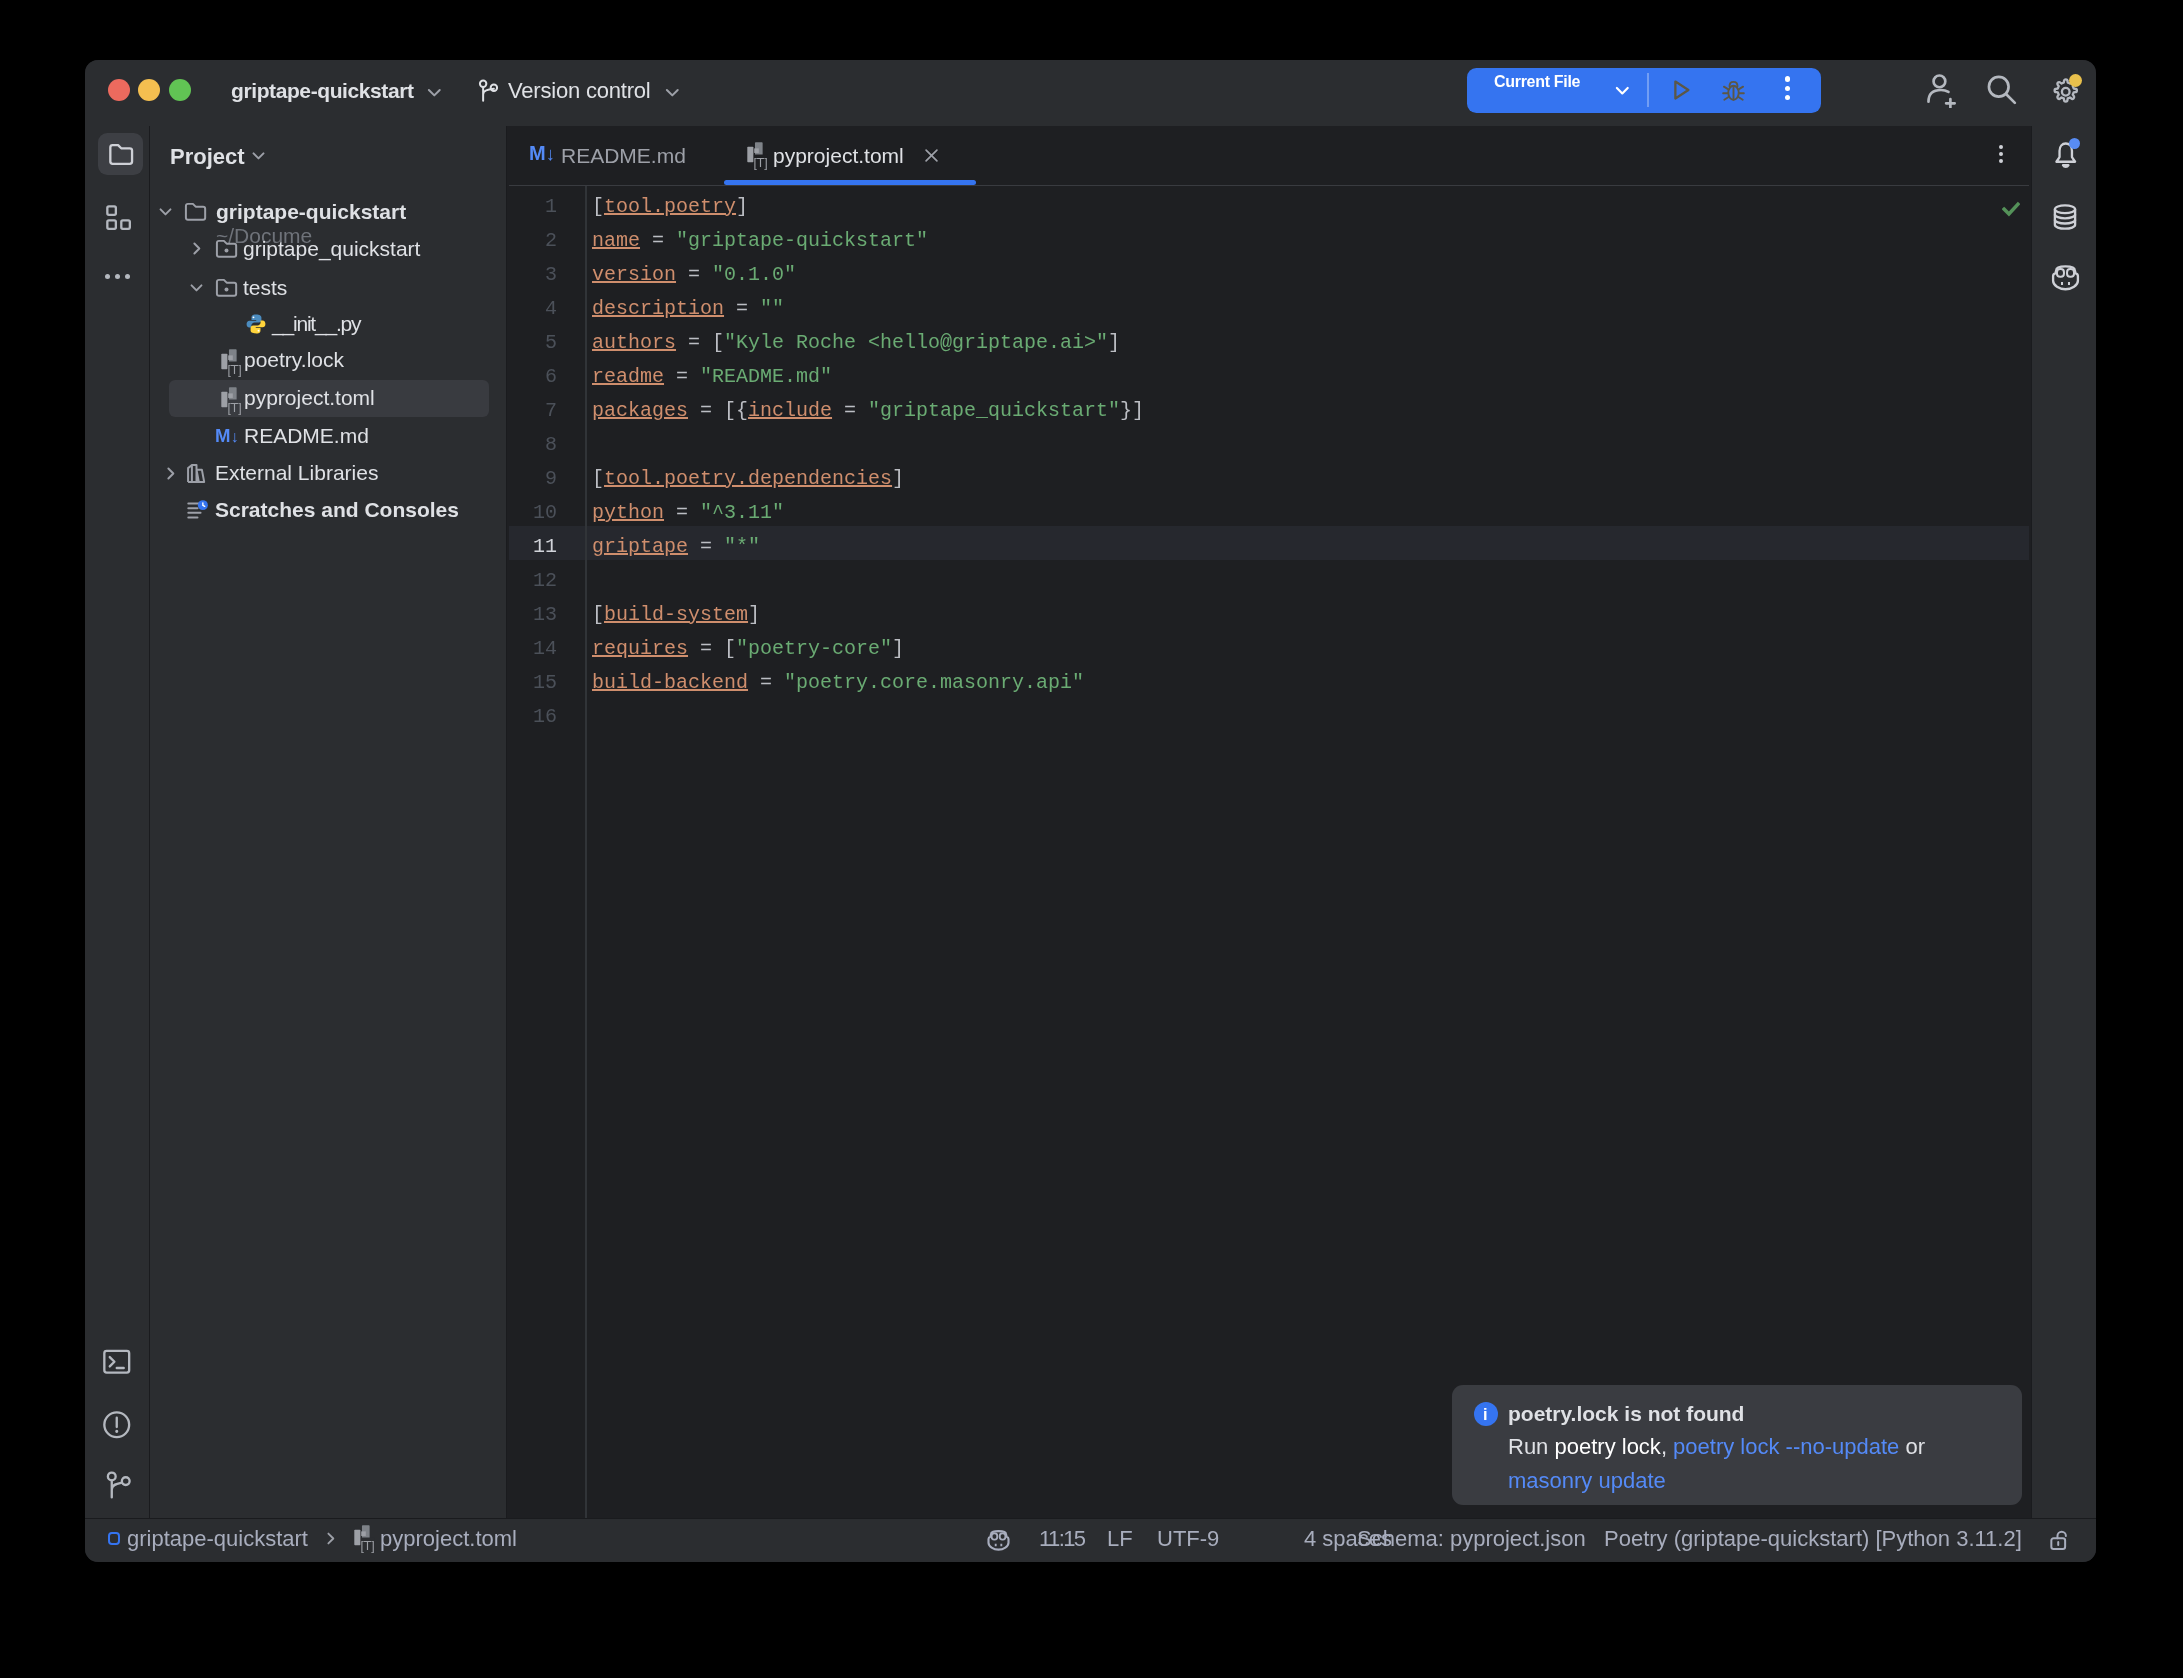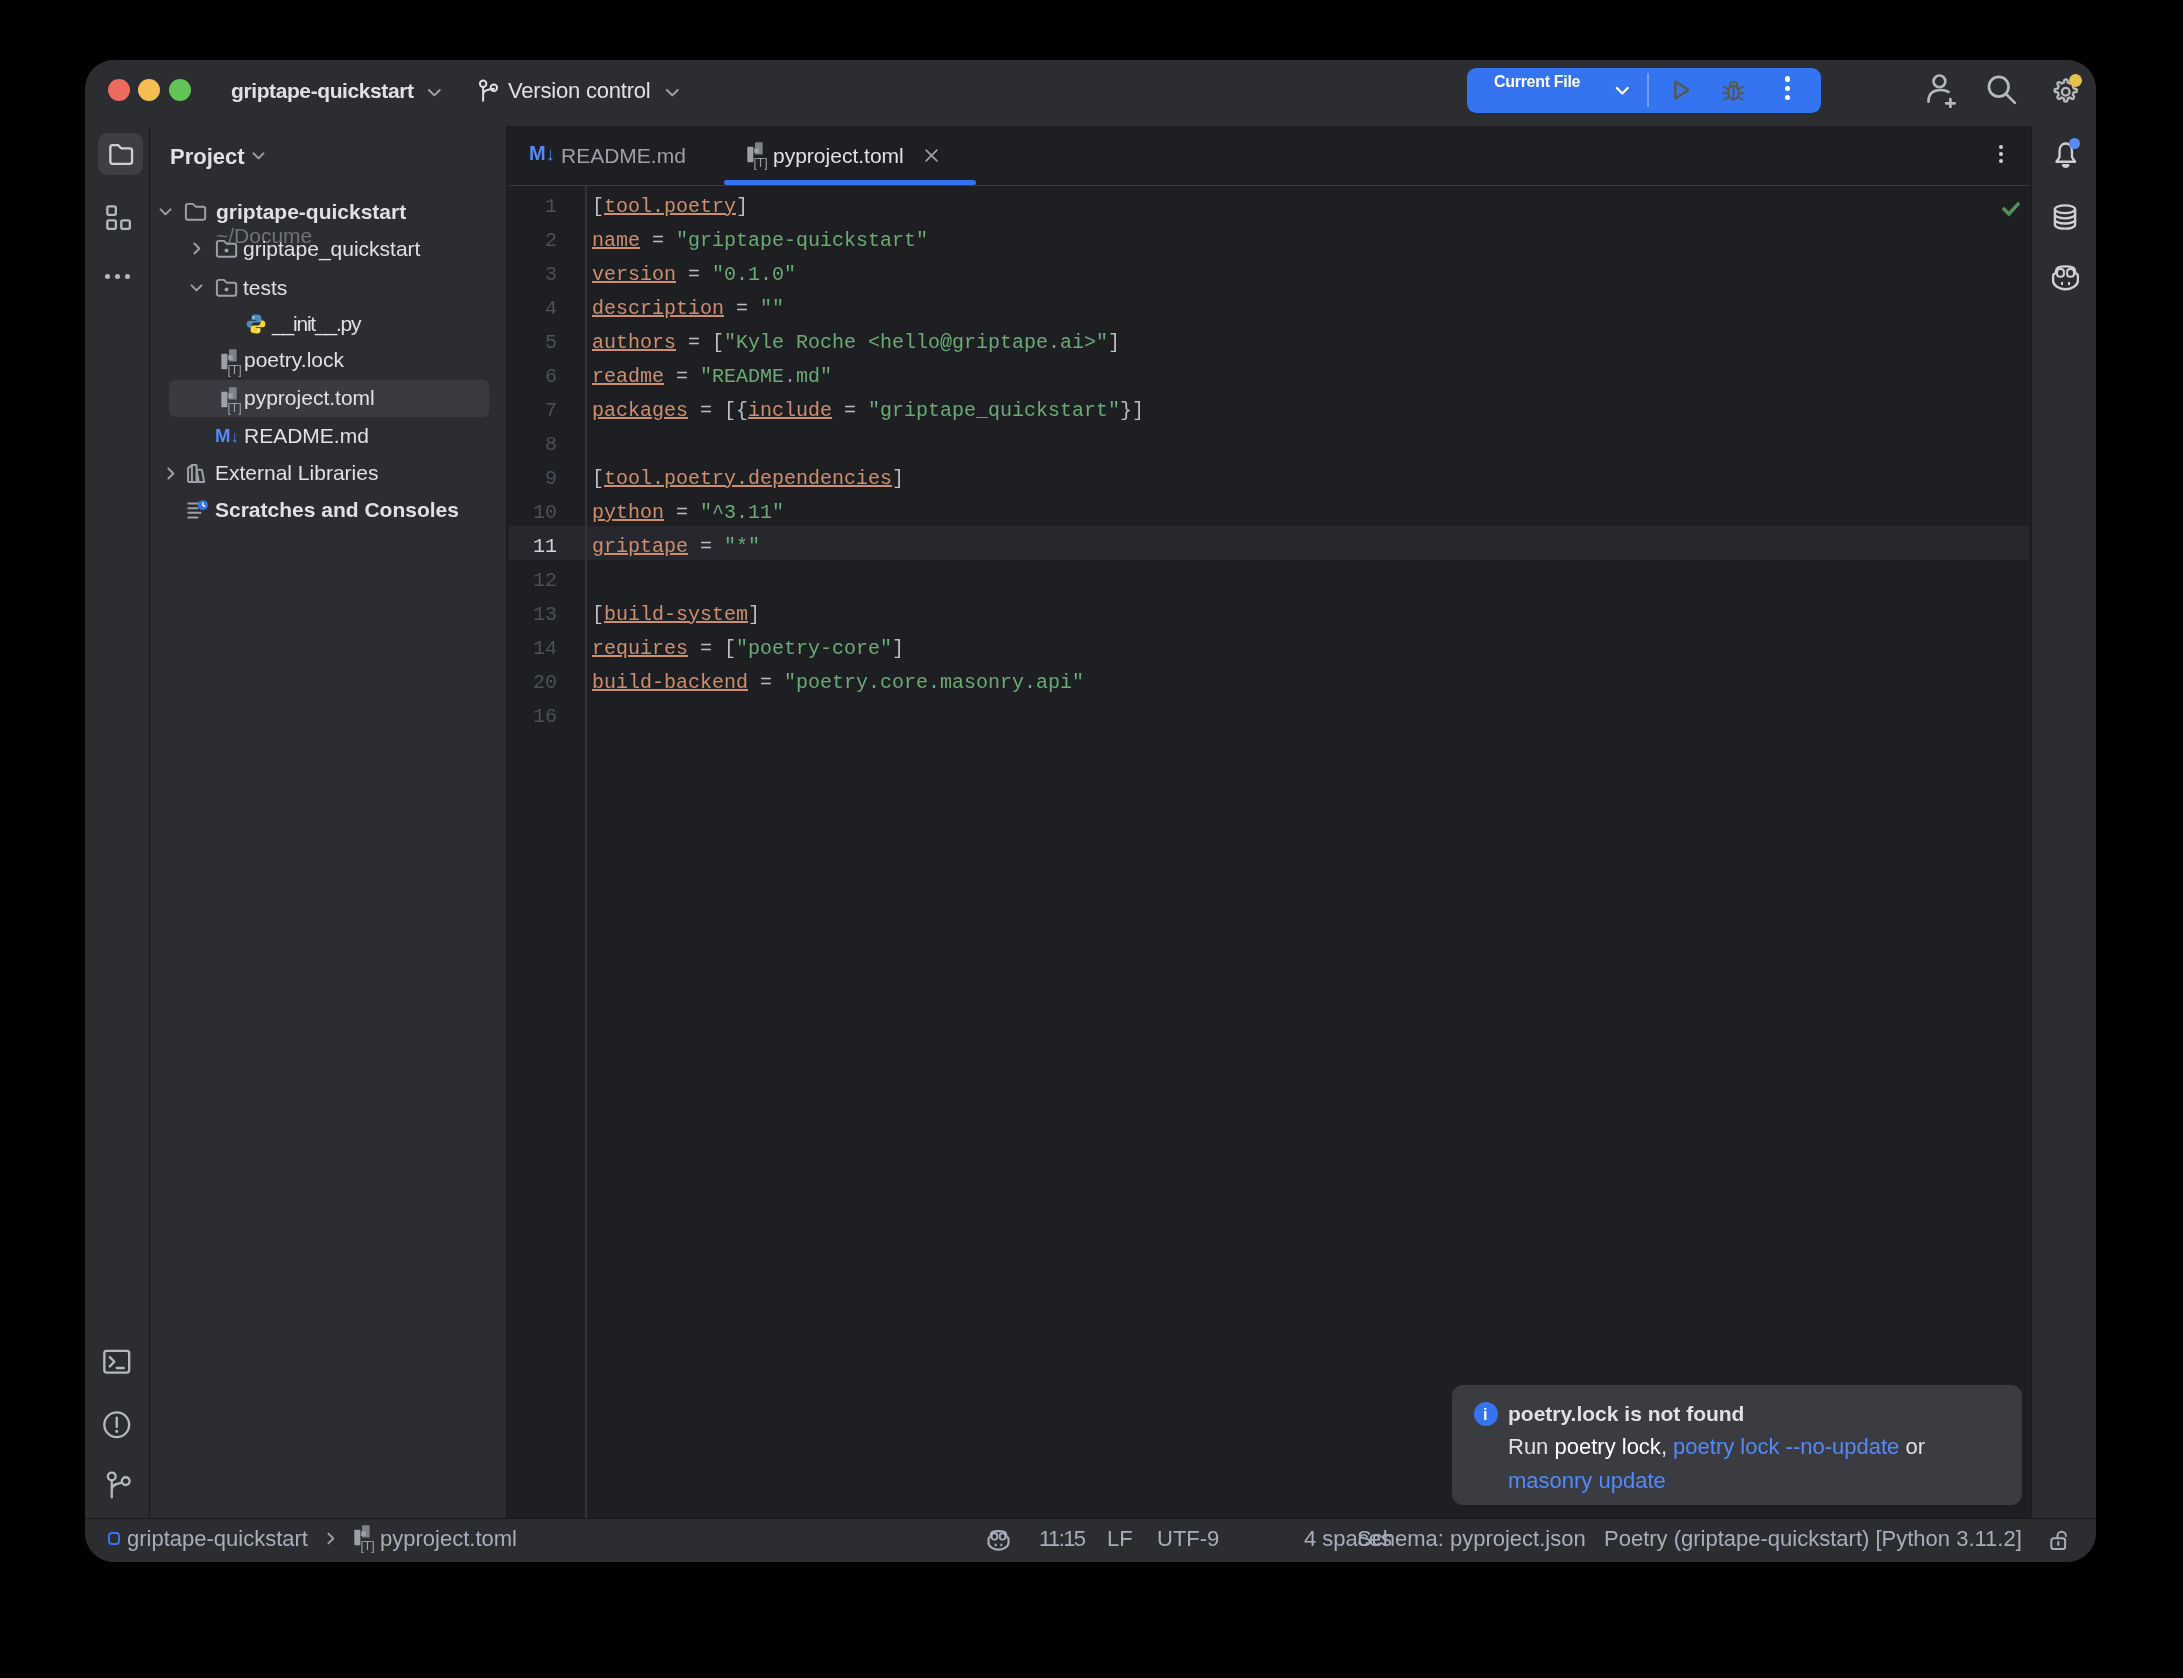--- a/index.html
+++ b/index.html
@@ -1,21 +1,21 @@
 <!DOCTYPE html>
 <html style="font-size:12.4px"><head>
 <meta charset="utf-8">
 <style>
   * { margin:0; padding:0; box-sizing:border-box; }
   html,body { width:2183px; height:1678px; background:#000; overflow:hidden; }
   body { font-family:"Liberation Sans", sans-serif; }
   .abs { position:absolute; }
   #win {
     position:absolute; left:85px; top:60px; width:2011px; height:1502px;
-    background:#1E1F22; border-radius:29px; overflow:hidden;
+    background:#1E1F22; border-radius:13px; overflow:hidden;
   }
   .mono { font-family:"Liberation Mono", monospace; }
   .ui { color:#DFE1E5; }
   .o { color:#CF8E6D;text-decoration:underline; }
   .s { color:#6AAB73; }
 </style>
 </head>
 <body>
 <div id="win">
 
@@ -211,21 +211,21 @@
         <div>5</div>
         <div>6</div>
         <div>7</div>
         <div>8</div>
         <div>9</div>
         <div>10</div>
         <div style="color:#D1D4DA;">11</div>
         <div>12</div>
         <div>13</div>
         <div>14</div>
-        <div>20</div>
+        <div>15</div>
         <div>16</div>
     </div>
     <div id="code" class="mono" style="position:absolute;left:507px;top:130px;font-size:20px;line-height:34px;white-space:pre;color:#BCBEC4;"><div>[<span class="o">tool.poetry</span>]</div><div><span class="o">name</span> = <span class="s">"griptape-quickstart"</span></div><div><span class="o">version</span> = <span class="s">"0.1.0"</span></div><div><span class="o">description</span> = <span class="s">""</span></div><div><span class="o">authors</span> = [<span class="s">"Kyle Roche &lt;hello@griptape.ai&gt;"</span>]</div><div><span class="o">readme</span> = <span class="s">"README.md"</span></div><div><span class="o">packages</span> = [{<span class="o">include</span> = <span class="s">"griptape_quickstart"</span>}]</div><div> </div><div>[<span class="o">tool.poetry.dependencies</span>]</div><div><span class="o">python</span> = <span class="s">"^3.11"</span></div><div><span class="o">griptape</span> = <span class="s">"*"</span></div><div> </div><div>[<span class="o">build-system</span>]</div><div><span class="o">requires</span> = [<span class="s">"poetry-core"</span>]</div><div><span class="o">build-backend</span> = <span class="s">"poetry.core.masonry.api"</span></div><div> </div></div>
     <svg class="abs" style="left:1917px;top:141px;" width="18" height="15.5" viewBox="0 0 26 22" fill="none" stroke="#549159" stroke-width="5" stroke-linecap="square">
         <path d="M3 11.5 L10 18.5 L23 4.5"></path>
       </svg>
   </div>
 
   <div class="abs" style="left:1946px;top:66px;width:65px;height:1392px;background:#2B2D30;border-left:1.6px solid #1A1B1E;"></div>
   <div id="rightstripe">

